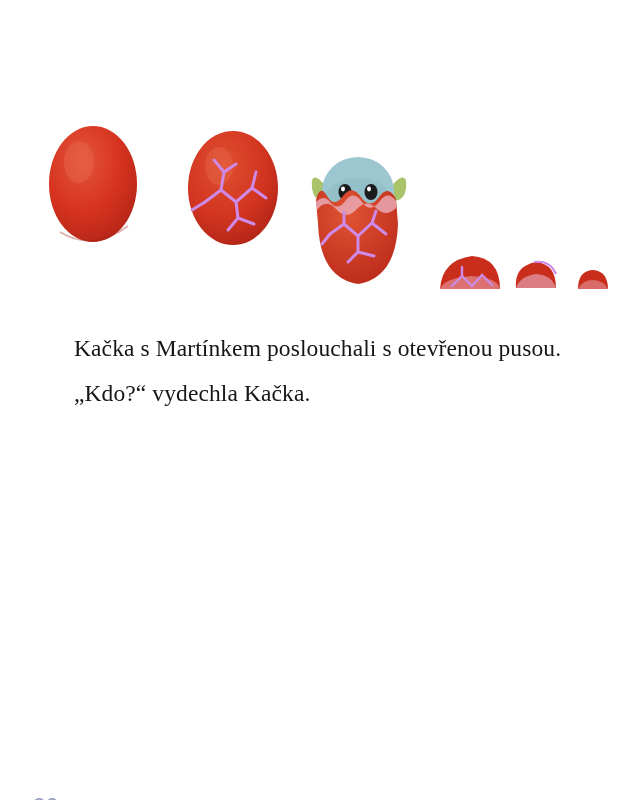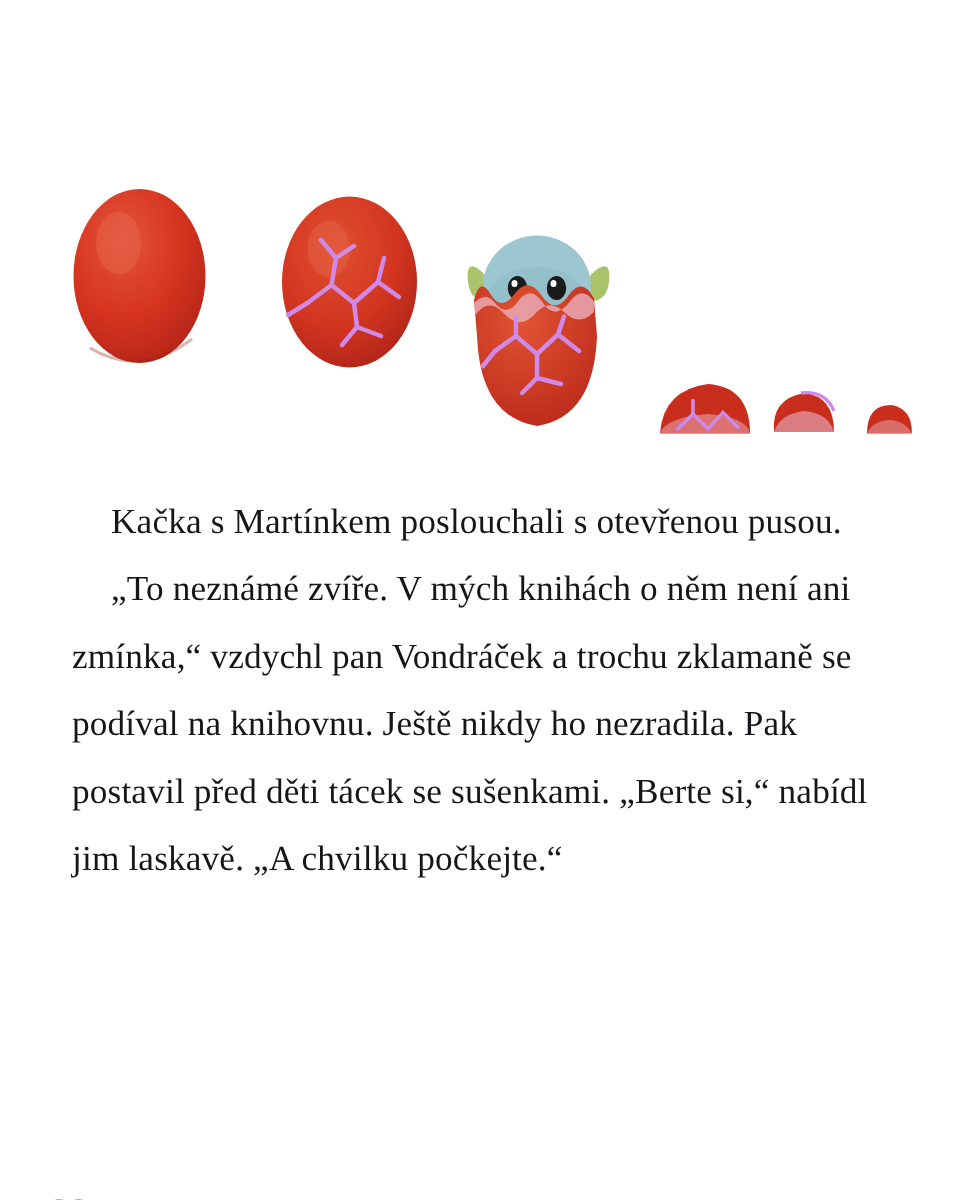--- a/index.html
+++ b/index.html
@@ -146,17 +146,17 @@
       </g>
       <g>
         <path d="M578 205 Q578 186 594 186 Q608 188 608 205 Z" fill="#c92e1d"></path>
         <path d="M578 205 Q582 196 594 196 Q604 197 608 205 Z" fill="#e9a9b4" opacity="0.5"></path>
       </g>
     </svg>
   </div>
 
   <div class="text-block">
     <p class="para indent">Kačka s Martínkem poslouchali s otevřenou pusou.</p>
-    <p class="para indent">„To neznámé zvíře. V mých knihách o něm není ani zmínka,“ vzdychl pan Vondráček a trochu zklamaně se podíval na knihovnu. Ještě nikdy ho nezradila. Pak postavil před děti tácek se sušenkami. „Berte si,“ nabídl jim laskavě. „A chvilku počkejte.“</p>
+    <p class="para indent">„Kdo?“ vydechla Kačka.</p>
   </div>
 
   <div class="page-number">32</div>
 </div>
 
 </body></html>

